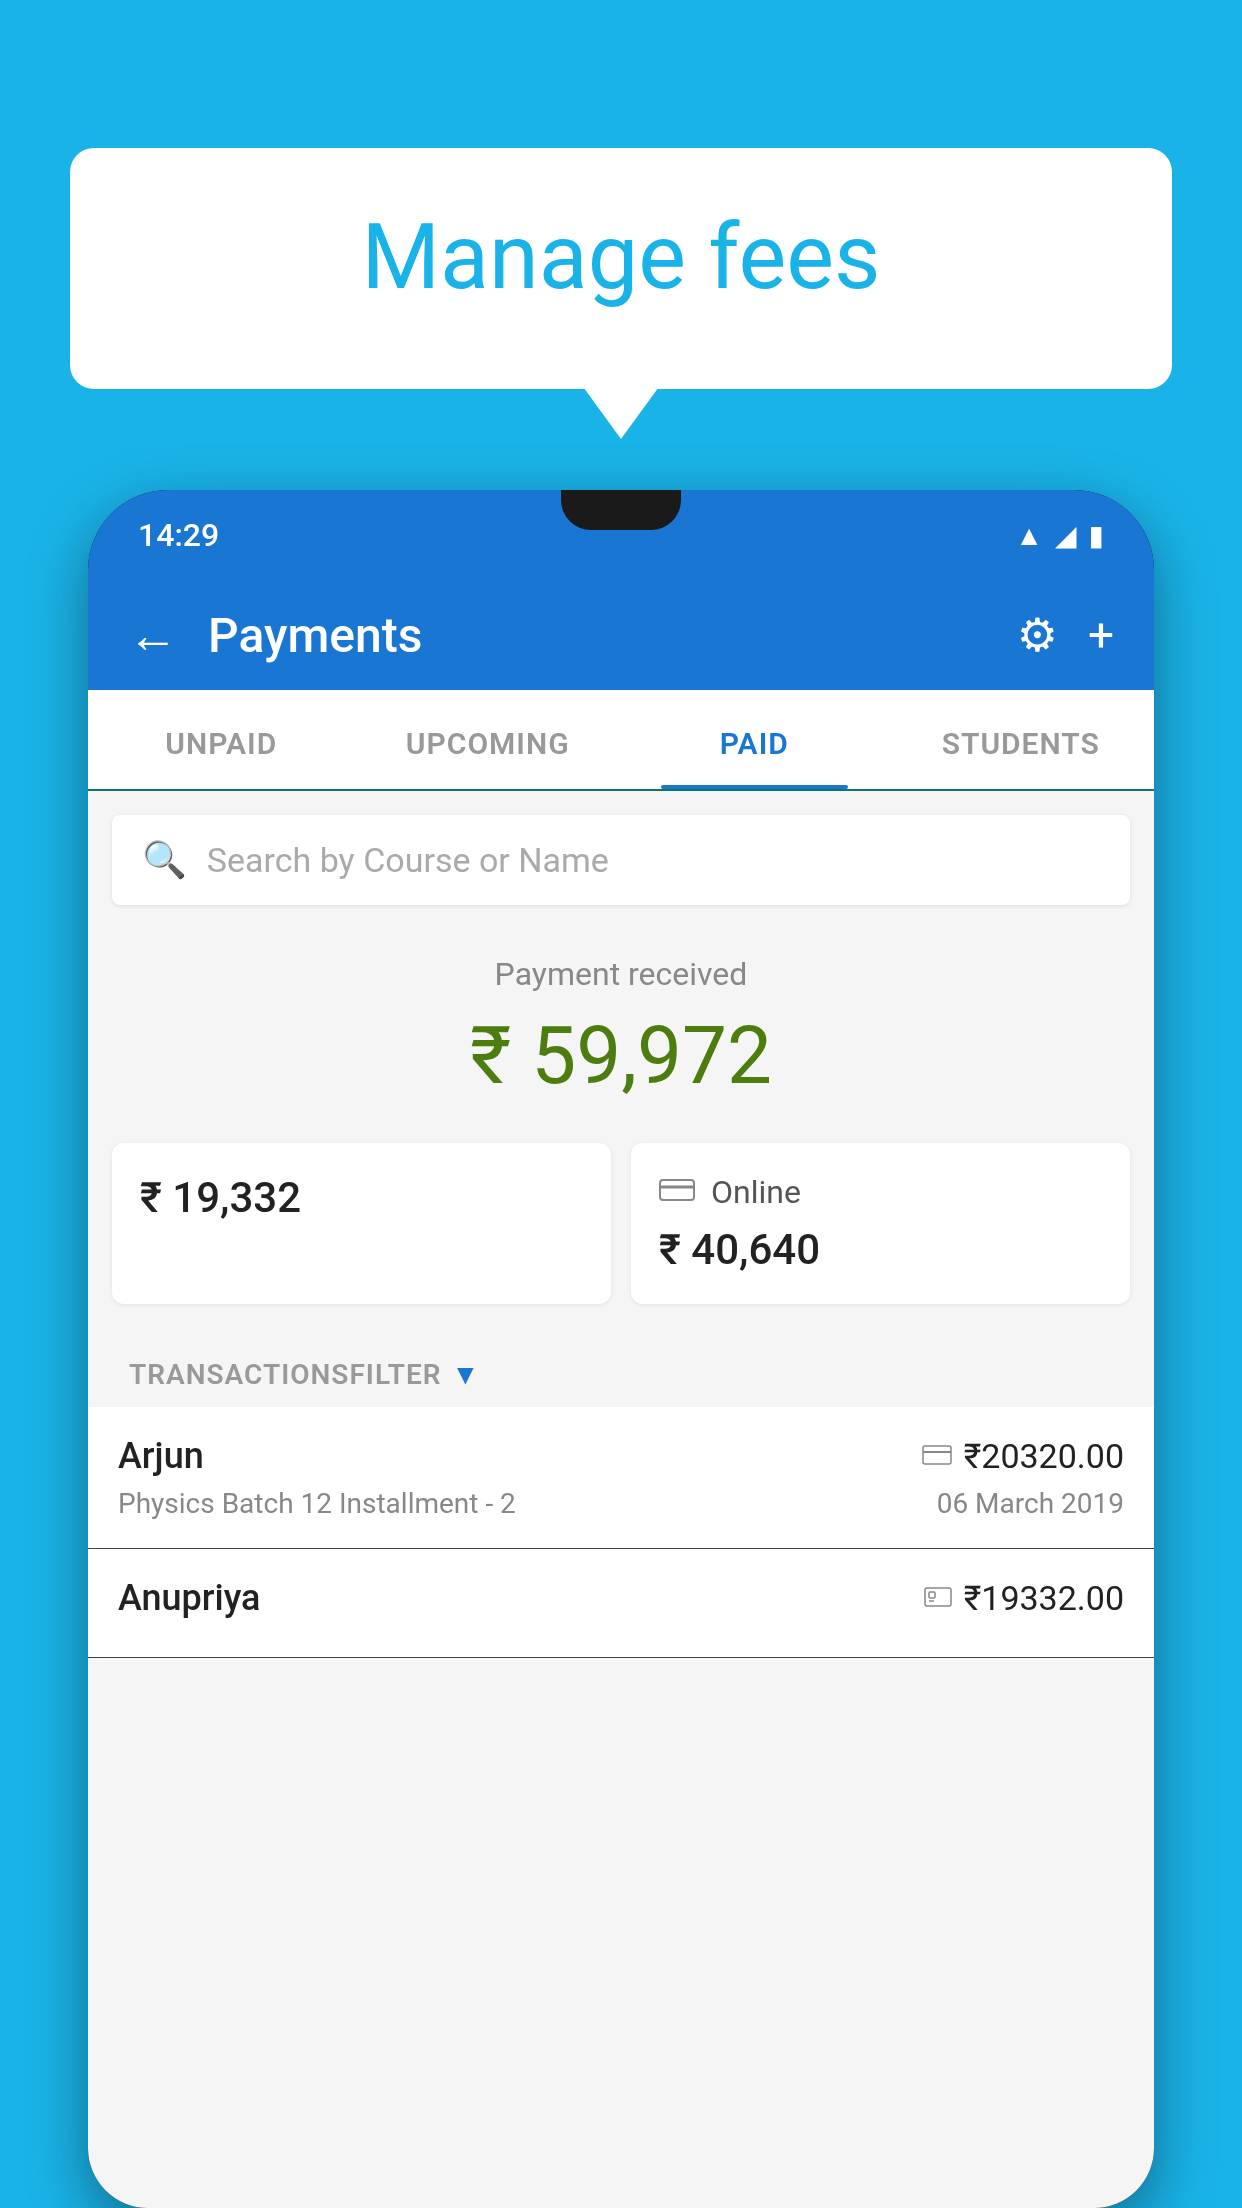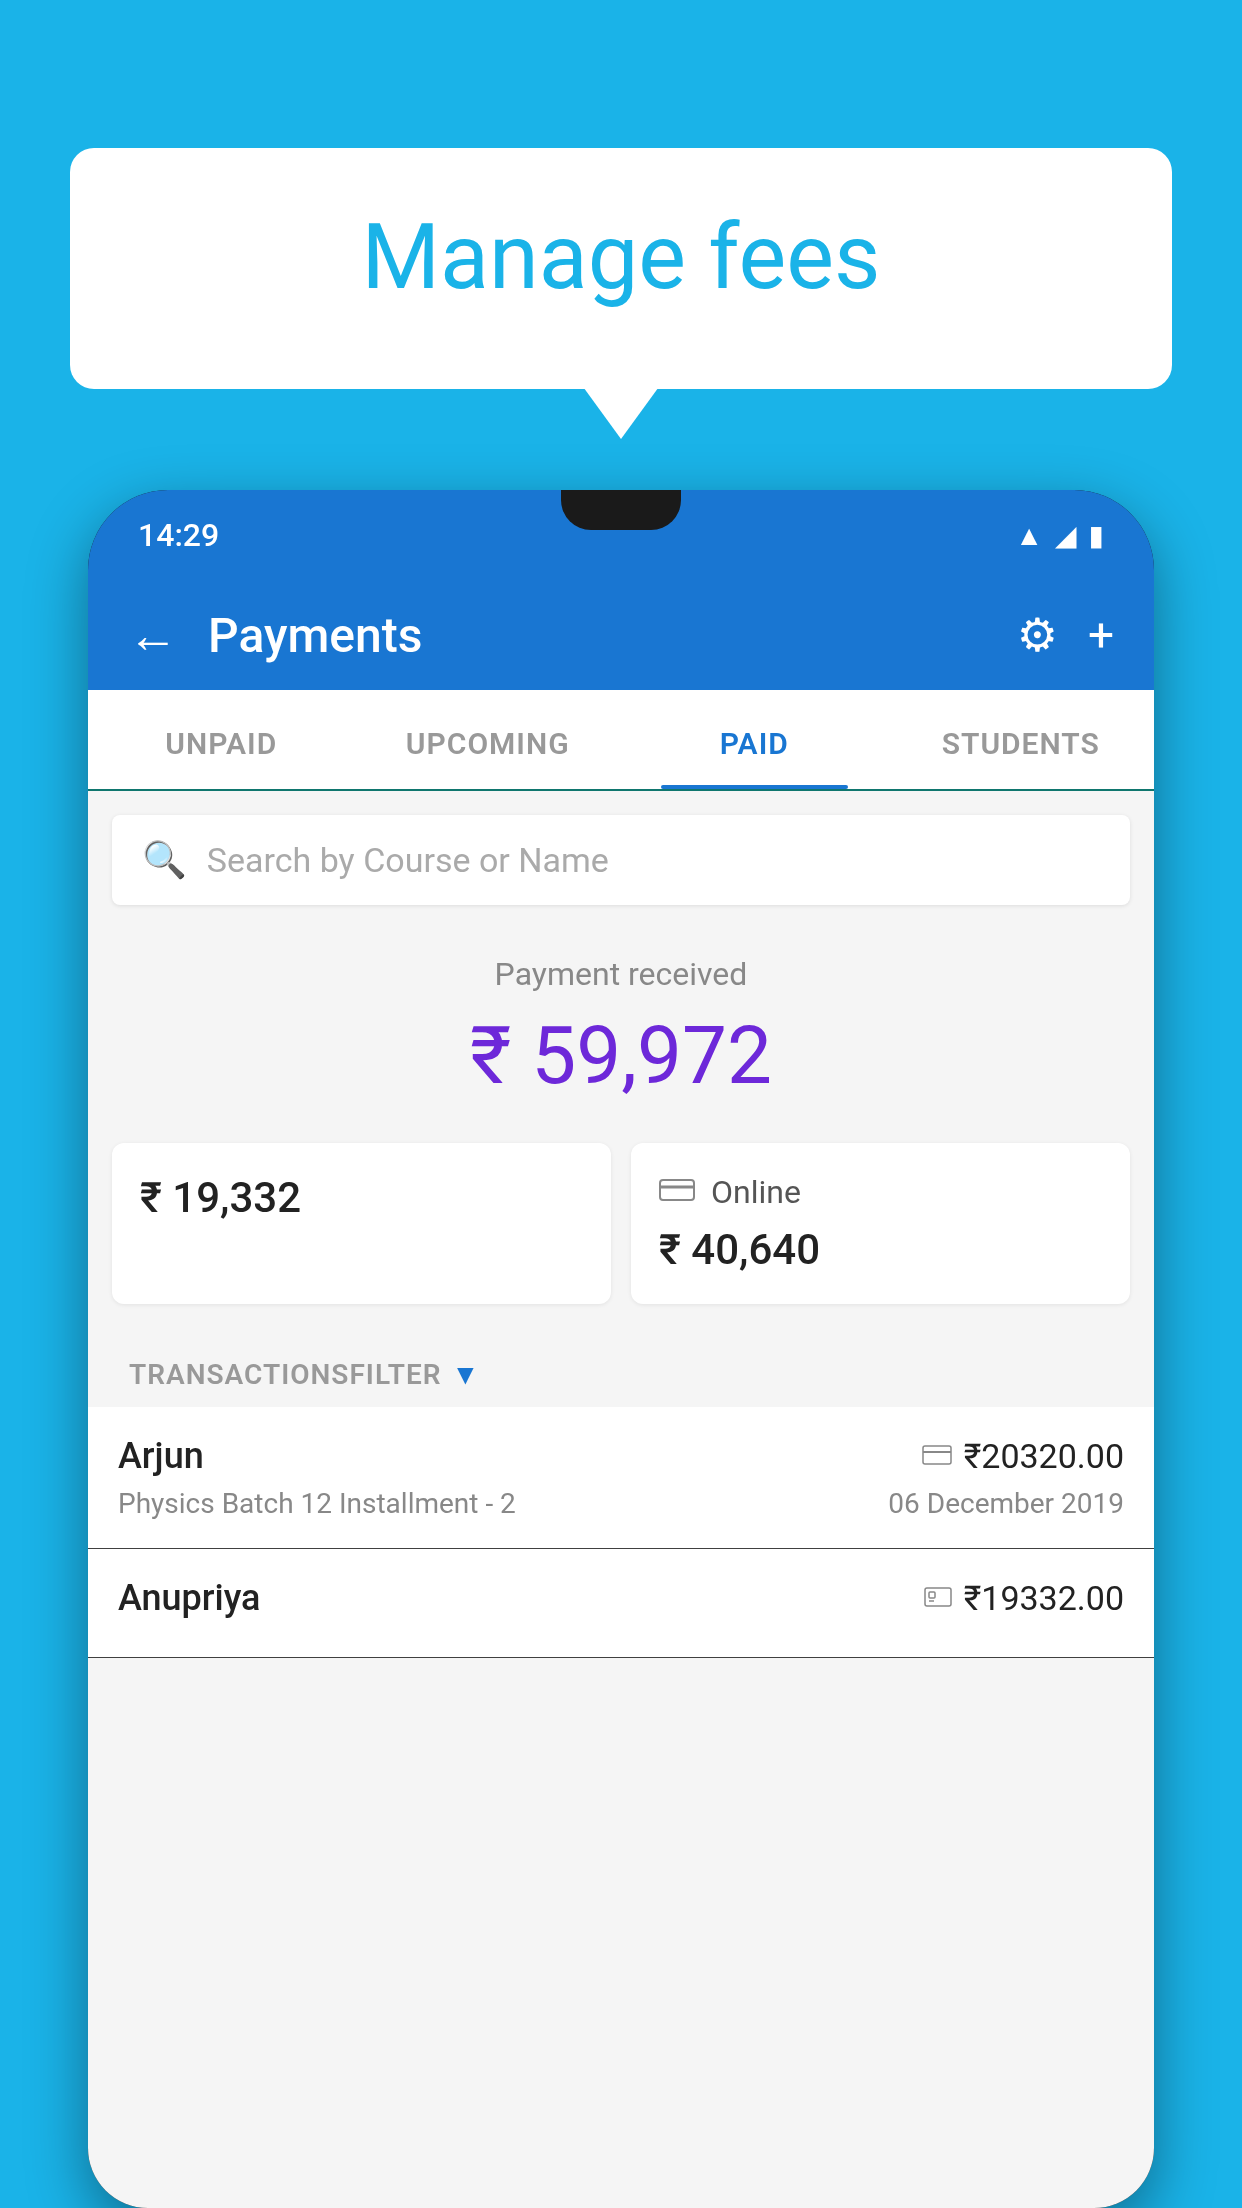--- a/index.html
+++ b/index.html
@@ -204,21 +204,21 @@
 
     .payment-label {
       font-size: 32px;
       color: #888;
       margin-bottom: 16px;
     }
 
     .payment-amount {
       font-size: 80px;
       font-weight: 400;
-      color: #6d28d9;
+      color: #4d7c0f;
     }
 
     
     .cards-row {
       display: flex;
       gap: 20px;
       padding: 0 24px 30px;
     }
 
     .payment-card {
@@ -429,21 +429,21 @@
               <svg width="30" height="22" viewBox="0 0 30 22" fill="none">
                 <rect x="1" y="1" width="28" height="18" rx="2" stroke="#888" stroke-width="1.5" fill="none"></rect>
                 <line x1="1" y1="7" x2="29" y2="7" stroke="#888" stroke-width="2"></line>
               </svg>
             </span>
             <span class="transaction-amount">₹20320.00</span>
           </div>
         </div>
         <div class="transaction-bottom">
           <span class="transaction-course">Physics Batch 12 Installment - 2</span>
-          <span class="transaction-date">06 December 2019</span>
+          <span class="transaction-date">06 March 2019</span>
         </div>
       </div>
 
       <div class="transaction-row">
         <div class="transaction-top">
           <span class="transaction-name">Anupriya</span>
           <div class="transaction-amount-wrap">
             <span class="transaction-type-icon">
               <svg width="28" height="24" viewBox="0 0 28 24" fill="none">
                 <rect x="1" y="3" width="26" height="18" rx="2" stroke="#888" stroke-width="1.5" fill="none"></rect>

